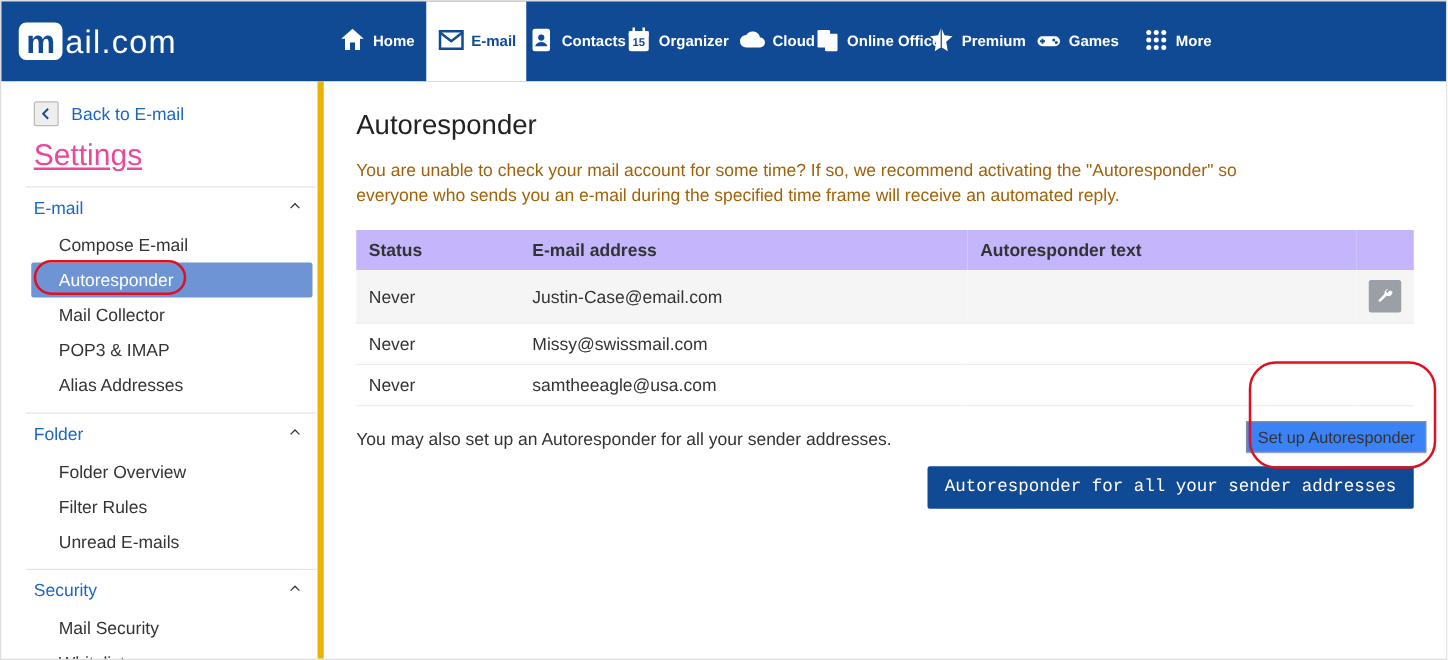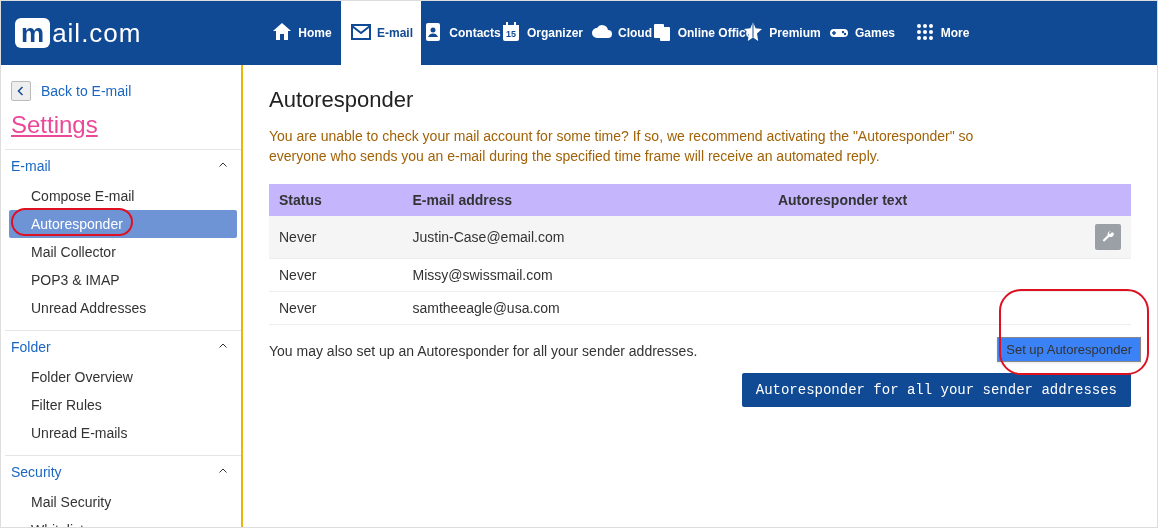--- a/index.html
+++ b/index.html
@@ -10,21 +10,21 @@
   .logo { width:260px; display:flex; align-items:center; padding-left:14px; }
   .logo-badge { background:#fff; color:#114a94; font-weight:700; font-size:26px; border-radius:6px; padding:2px 6px 2px 6px; line-height:1; display:inline-flex; align-items:center; }
   .logo-rest { color:#fff; font-size:26px; font-weight:500; margin-left:2px; letter-spacing:1px;}
   .nav-items { display:flex; align-items:stretch; }
   .nav-item { width:80px; display:flex; flex-direction:row; align-items:center; justify-content:center; cursor:pointer; font-size:12px; gap:4px; text-align:center;}
   .nav-item.active { background:#fff; color:#114a94; }
   .nav-item svg { width:24px; height:24px; fill:currentColor; }
   .nav-item .label { white-space:nowrap;font-weight:bold; }
   
   .body { display:flex; height:calc(100% - 64px); }
-  .sidebar { width:238px; border-right:2px solid #eab308; padding:12px 0 0 0; margin-left:4px;}
+  .sidebar { width:238px; border-right:5px solid #eab308; padding:12px 0 0 0; margin-left:20px;}
   .back-row { display:flex; align-items:center; gap:10px; padding:4px 10px 10px 6px; }
   .back-btn { width:20px; height:20px; border:1px solid #bbb; background:#eee; display:flex; align-items:center; justify-content:center; color:#114a94; font-size:14px; border-radius:2px; cursor:pointer;}
   .back-link { color:#1a66c2; cursor:pointer; }
   .settings-title { font-size:24px; padding:0 10px 10px 6px; color:#ec4899;text-decoration:underline;}
   .sect-head { display:flex; align-items:center; justify-content:space-between; padding:8px 12px 8px 6px; color:#1a66c2; border-top:1px solid #e6e6e6; cursor:pointer;}
   .sect-head .chev { color:#333; }
   .sect-items { list-style:none; margin:0; padding:0 0 8px 0; }
   .sect-items li { padding:6px 0 6px 26px; cursor:pointer; color:#333; position:relative;}
   .sect-items li.selected { background:#6f94d6; color:#fff; border-radius:2px; margin:0 4px 0 4px; padding-left:22px;}
   .annot-circle-side { position:absolute; border:2px solid #d12; border-radius:14px; pointer-events:none; }
@@ -148,21 +148,21 @@
             <span>E-mail</span>
             <span class="chev"><svg width="12" height="12" viewBox="0 0 24 24">
                 <path d="M5 15l7-7 7 7" fill="none" stroke="#333" stroke-width="2"></path>
               </svg></span>
           </div>
           <ul class="sect-items">
             <li>Compose E-mail</li>
             <li class="selected">Autoresponder<span class="annot-circle-side" style="left: 2px; top: -2px; width: 122px; height: 28px;"></span></li>
             <li>Mail Collector</li>
             <li>POP3 &amp; IMAP</li>
-            <li>Unread Addresses</li>
+            <li>Alias Addresses</li>
           </ul>
           <div class="sect-head">
             <span>Folder</span>
             <span class="chev"><svg width="12" height="12" viewBox="0 0 24 24">
                 <path d="M5 15l7-7 7 7" fill="none" stroke="#333" stroke-width="2"></path>
               </svg></span>
           </div>
           <ul class="sect-items">
             <li>Folder Overview</li>
             <li>Filter Rules</li>

